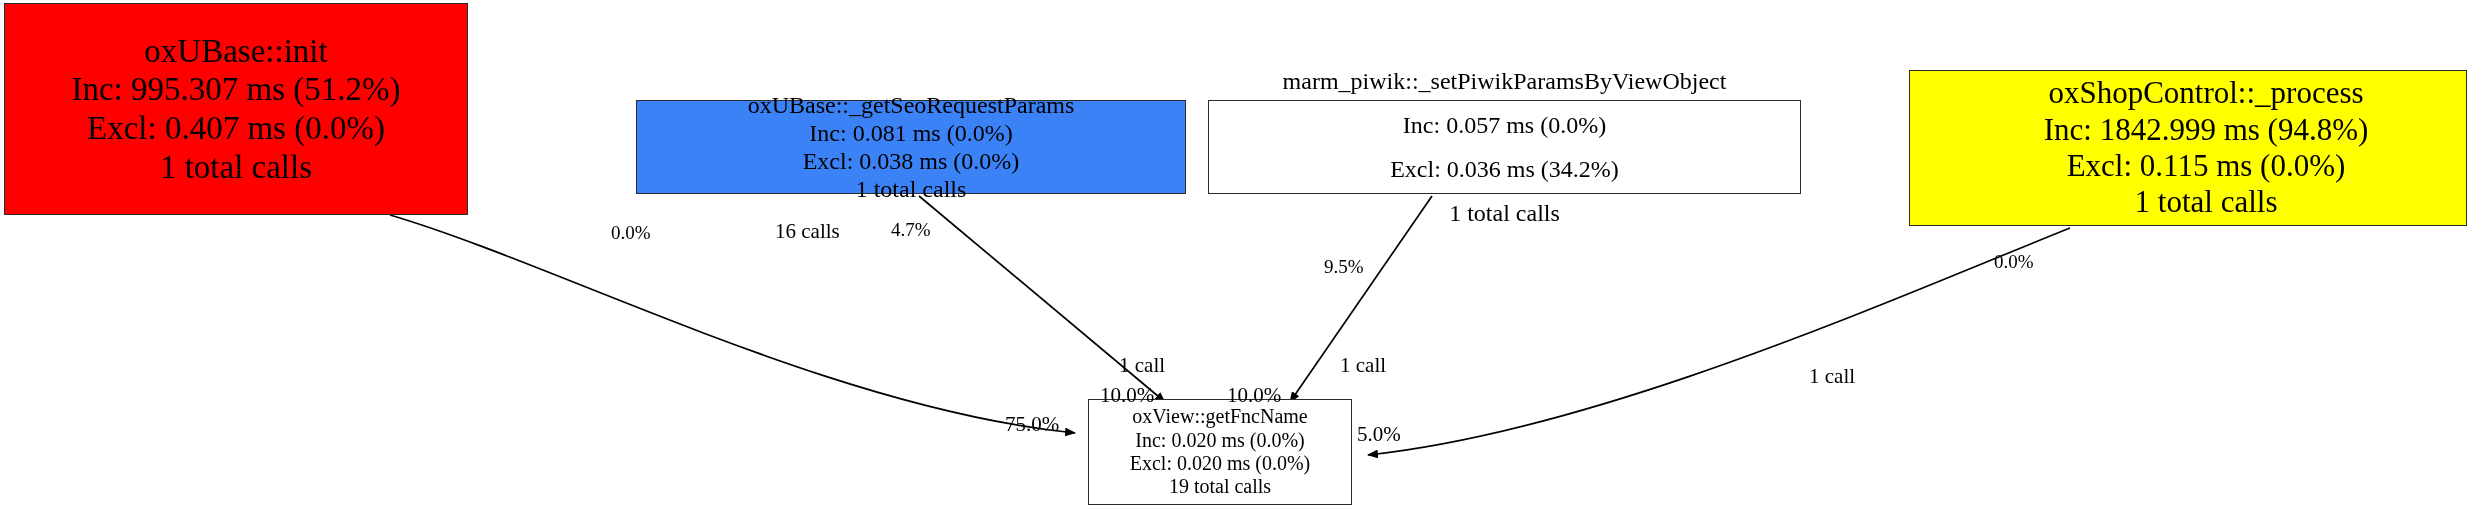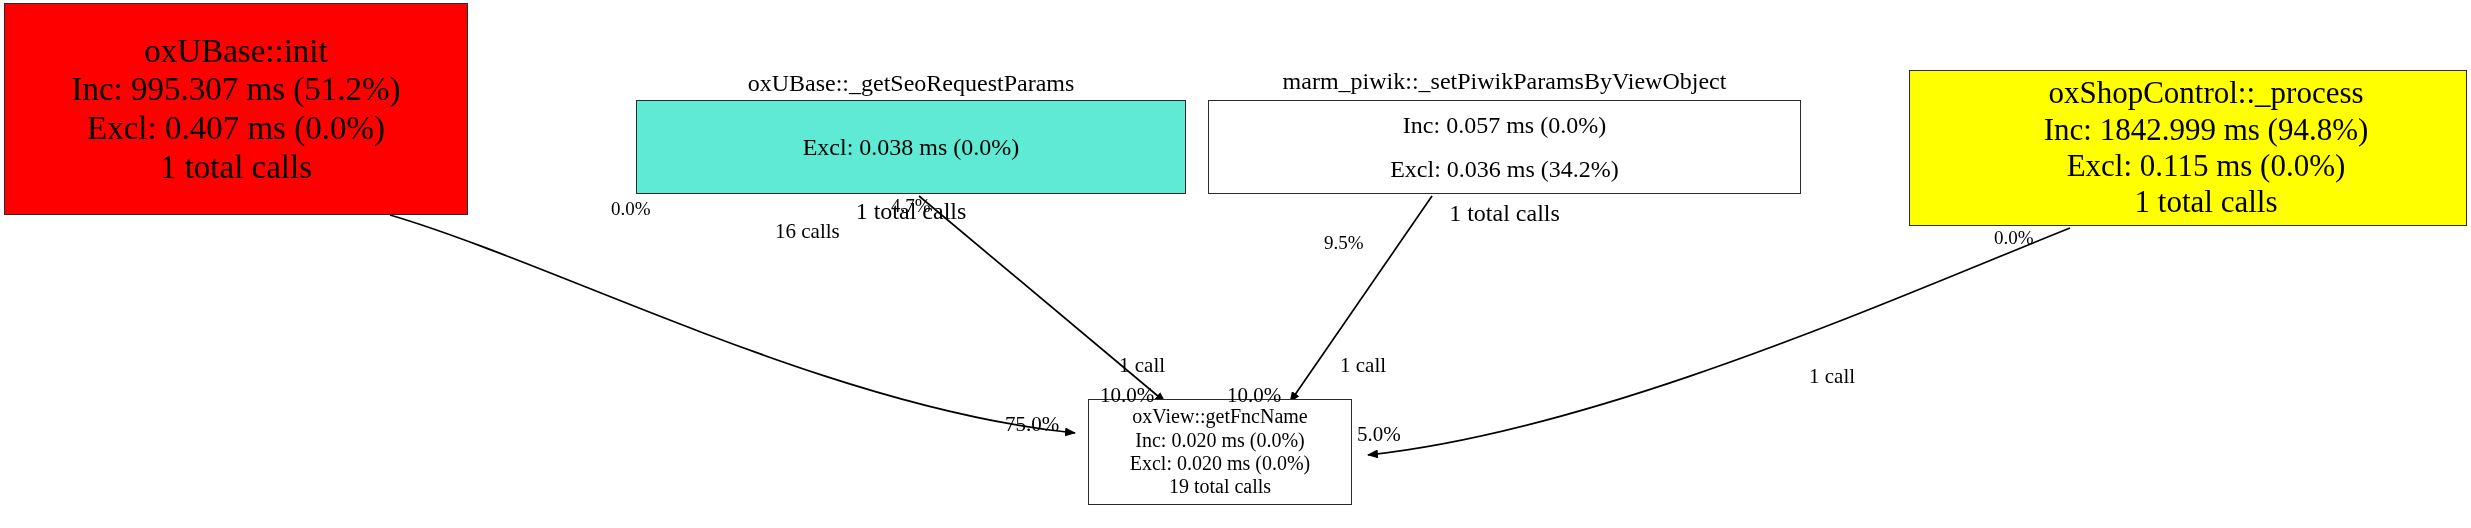--- a/index.html
+++ b/index.html
@@ -65,21 +65,21 @@
     left: 1088px; top: 399px; width: 264px; height: 106px;
     font-size: 20px;
   }
   .edge-label {
     position: absolute;
     color: #000000;
     font-family: "Liberation Serif", serif;
     white-space: nowrap;
     line-height: 1;
   }
-  .lbl-sm { font-size: 19px; }
+  .lbl-sm { font-size: 19px; margin-top: 24px; }
   .lbl-md { font-size: 21px; }
 </style>
 </head>
 <body>
 
 <div id="canvas" style="background: rgb(255, 255, 255);">
 
   <svg class="edges" viewBox="0 0 2471 528">
     <defs>
       <marker id="arrow" markerWidth="11" markerHeight="9" refX="10" refY="4.5" orient="auto" markerUnits="userSpaceOnUse">
@@ -96,22 +96,23 @@
     <path d="M 2070 228 C 1890 300, 1600 430, 1368 455" fill="none" stroke="#000000" stroke-width="1.7" marker-end="url(#arrow)"></path>
   </svg>
 
   <div class="node" id="node-oxubase-init" style="background: rgb(255, 0, 0); border-color: rgb(43, 43, 43);">
     <span class="line">oxUBase::init</span>
     <span class="line">Inc: 995.307 ms (51.2%)</span>
     <span class="line">Excl: 0.407 ms (0.0%)</span>
     <span class="line">1 total calls</span>
   </div>
 
-  <div class="node" id="node-getseorequestparams" style="background: #5eead4; border-color: rgb(43, 43, 43); gap: 36px;">
+  <div class="node" id="node-getseorequestparams" style="background: #3b82f6; border-color: rgb(43, 43, 43);">
     <span class="line">oxUBase::_getSeoRequestParams</span>
+    <span class="line">Inc: 0.081 ms (0.0%)</span>
     <span class="line">Excl: 0.038 ms (0.0%)</span>
     <span class="line">1 total calls</span>
   </div>
 
   <div class="node" id="node-setpiwikparams" style="background: rgb(255, 255, 255); border-color: rgb(43, 43, 43); gap: 16px;">
     <span class="line">marm_piwik::_setPiwikParamsByViewObject</span>
     <span class="line">Inc: 0.057 ms (0.0%)</span>
     <span class="line">Excl: 0.036 ms (34.2%)</span>
     <span class="line">1 total calls</span>
   </div>

